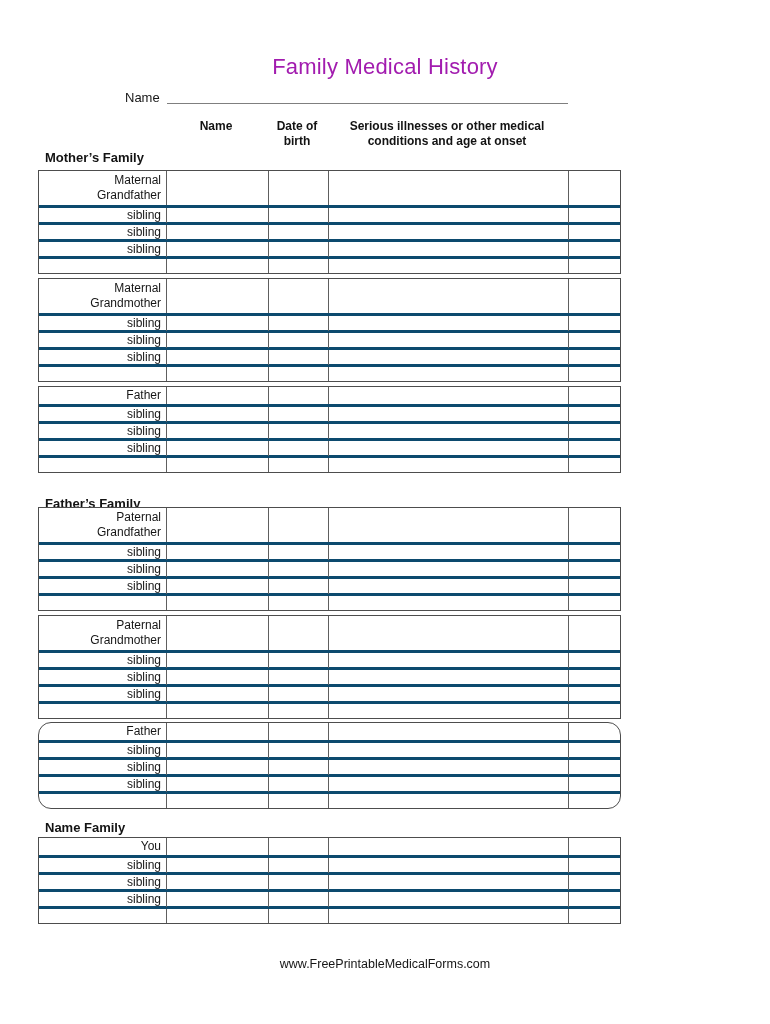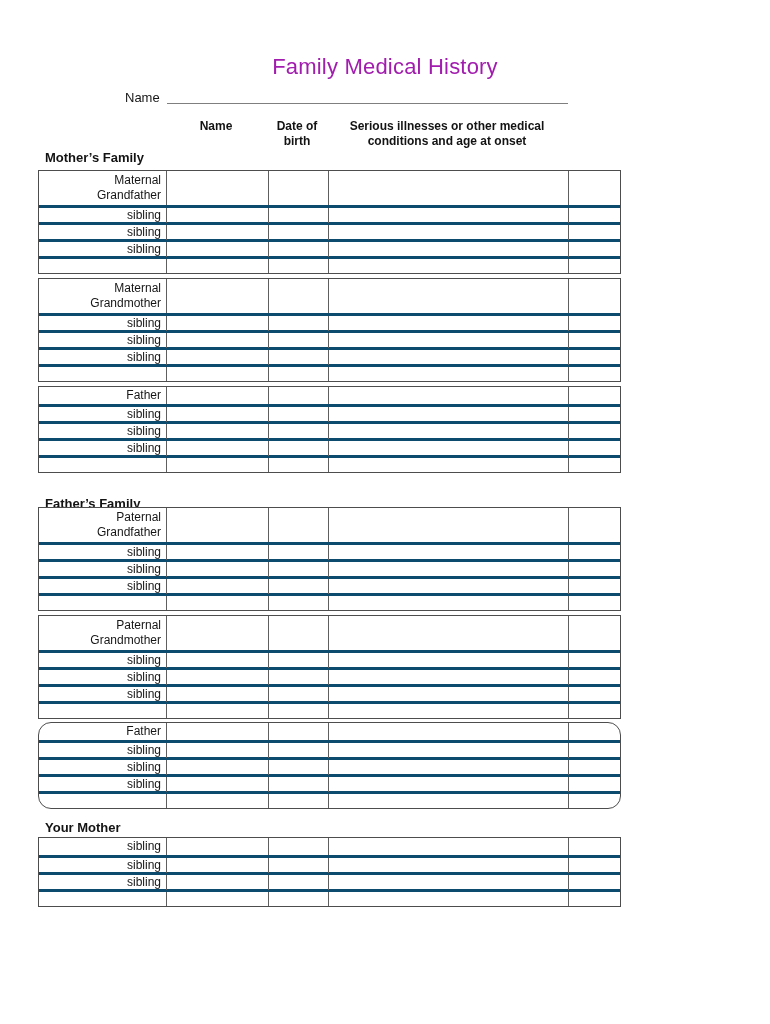--- a/index.html
+++ b/index.html
@@ -295,23 +295,30 @@
           <div class="cell"></div>
         </div>
         <div class="frow">
           <div class="cell label-cell"></div>
           <div class="cell"></div>
           <div class="cell"></div>
           <div class="cell"></div>
           <div class="cell"></div>
         </div>
       </div>
-      <div class="section-heading" style="top: 820px;">Your Mother</div>
+      <div class="section-heading" style="top: 820px;">Name Family</div>
       <div class="ftable" style="top: 837px;">
         <div class="frow">
+          <div class="cell label-cell">You</div>
+          <div class="cell"></div>
+          <div class="cell"></div>
+          <div class="cell"></div>
+          <div class="cell"></div>
+        </div>
+        <div class="frow">
           <div class="cell label-cell">sibling</div>
           <div class="cell"></div>
           <div class="cell"></div>
           <div class="cell"></div>
           <div class="cell"></div>
         </div>
         <div class="frow">
           <div class="cell label-cell">sibling</div>
           <div class="cell"></div>
           <div class="cell"></div>
@@ -328,13 +335,14 @@
         <div class="frow">
           <div class="cell label-cell"></div>
           <div class="cell"></div>
           <div class="cell"></div>
           <div class="cell"></div>
           <div class="cell"></div>
         </div>
       </div>
     </div>
 
+  <div class="footer">www.FreePrintableMedicalForms.com</div>
 </div>
 
 </body></html>

